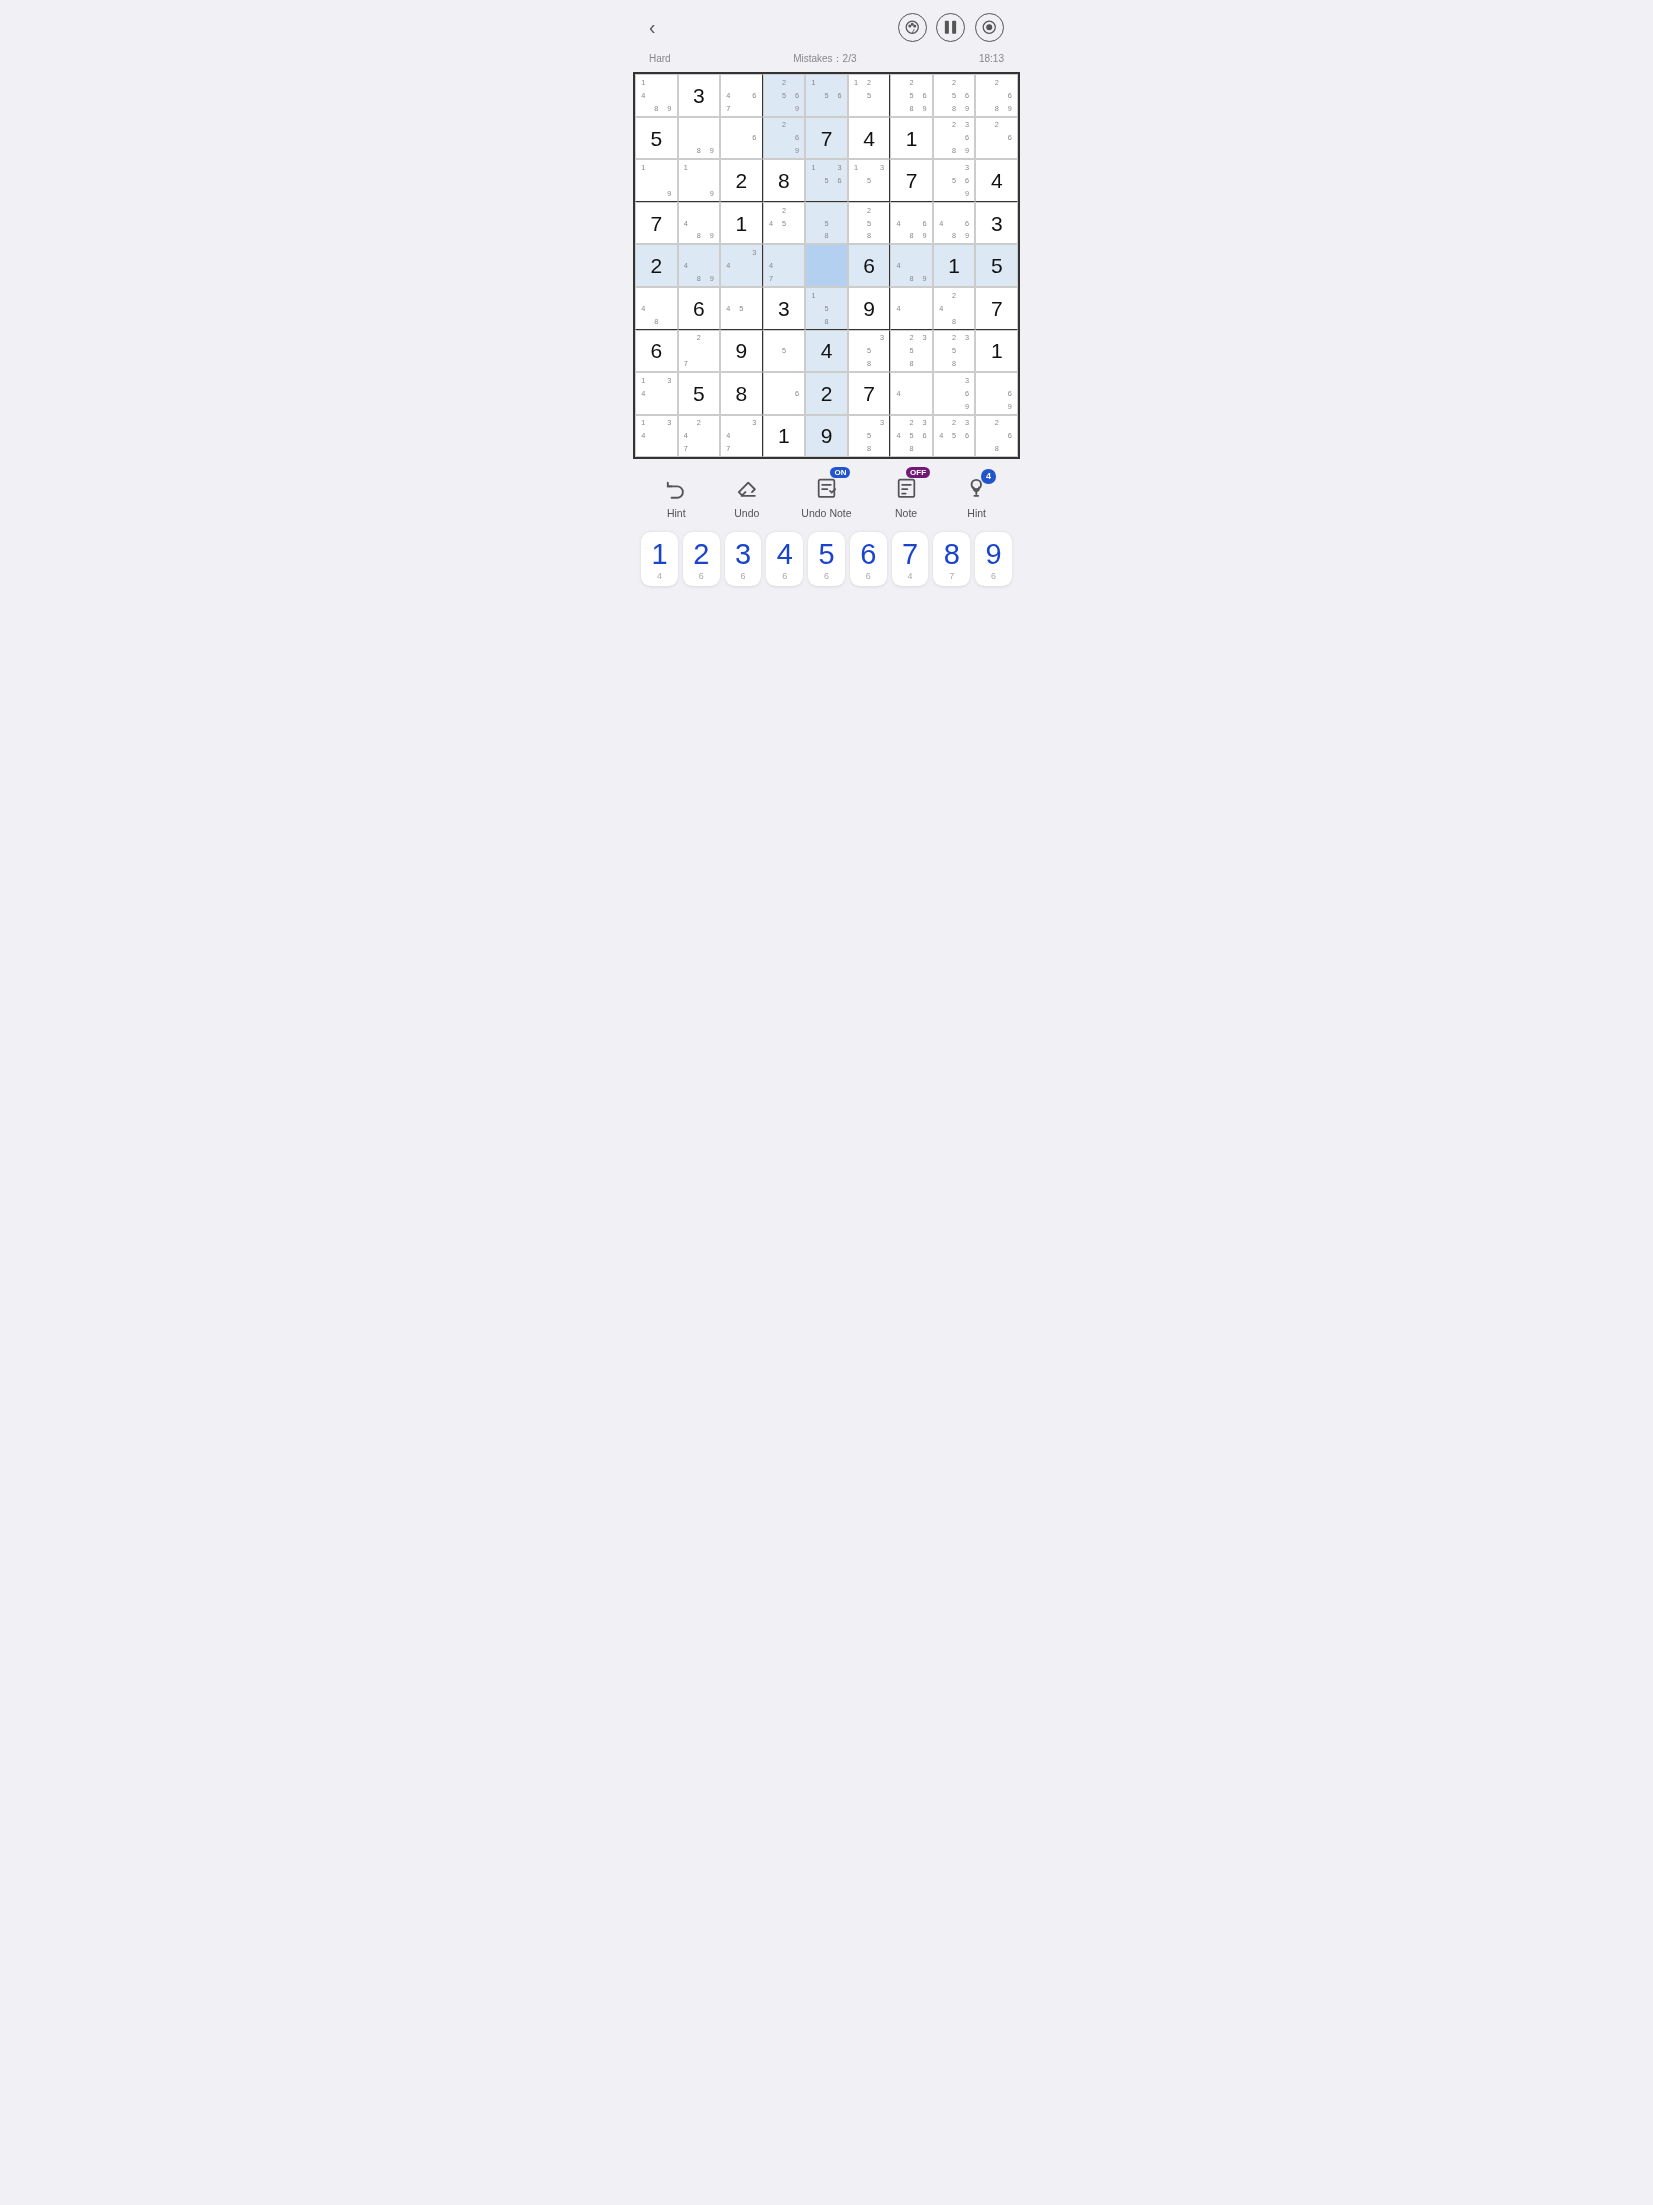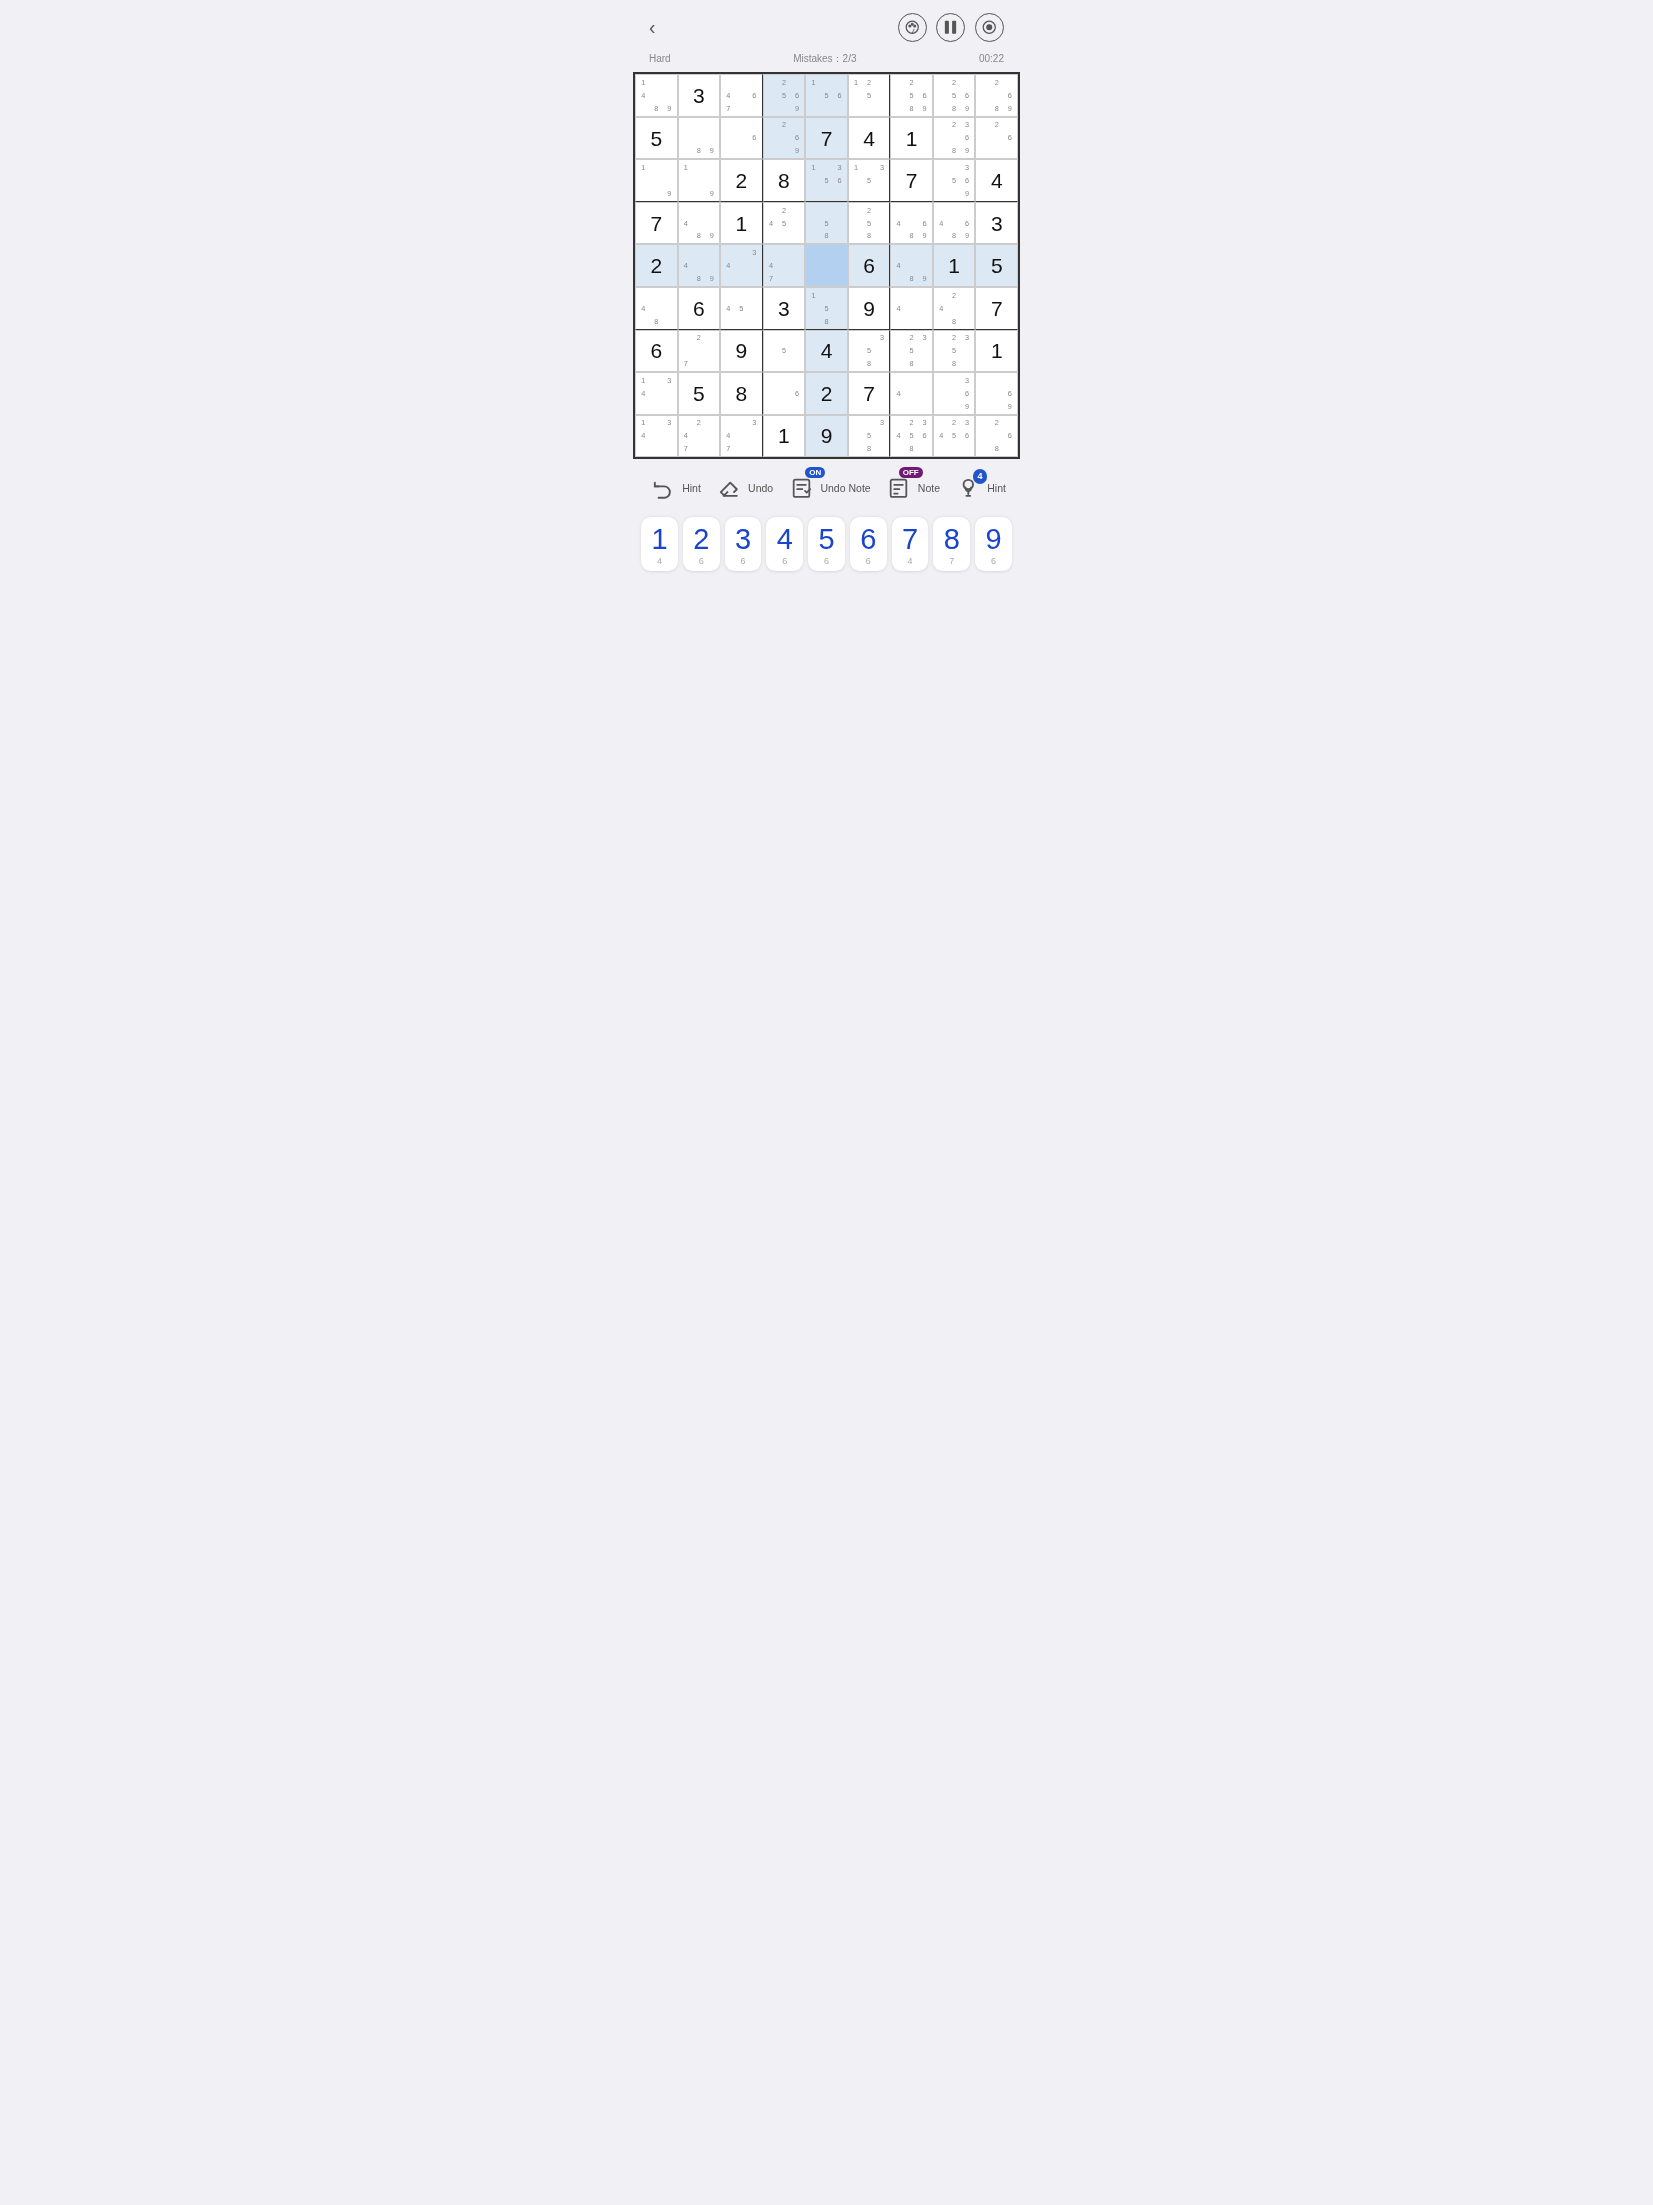--- a/index.html
+++ b/index.html
@@ -116,21 +116,21 @@
     .toolbar {
       width: 100%;
       max-width: 387px;
       display: flex;
       justify-content: space-around;
       align-items: center;
       padding: 13px 8px 6.5px;
     }
     .tool-item {
       display: flex;
-      flex-direction: row;
+      flex-direction: column;
       align-items: center;
       gap: 3.2px;
       cursor: pointer;
       position: relative;
     }
     .tool-icon {
       width: 32px;
       height: 32px;
       display: flex;
       align-items: center;
@@ -232,21 +232,21 @@
         <circle cx="12" cy="12" r="10"></circle>
         <circle cx="12" cy="12" r="4" fill="#555"></circle>
       </svg>
     </div>
   </div>
 </div>
 
 <div class="game-info">
   <span>Hard</span>
   <span>Mistakes：2/3</span>
-  <span>00:22</span>
+  <span>18:13</span>
 </div>
 
 <div class="sudoku-board" id="sudoku-board">
 <div class="cell">
       <div class="cell-notes">
         <span class="note-num">1</span>
         <span class="note-num"></span>
         <span class="note-num"></span>
         <span class="note-num">4</span>
         <span class="note-num"></span>

